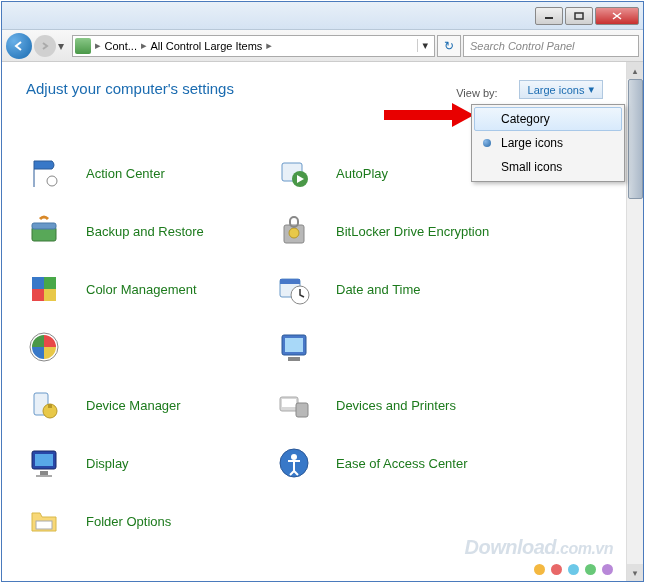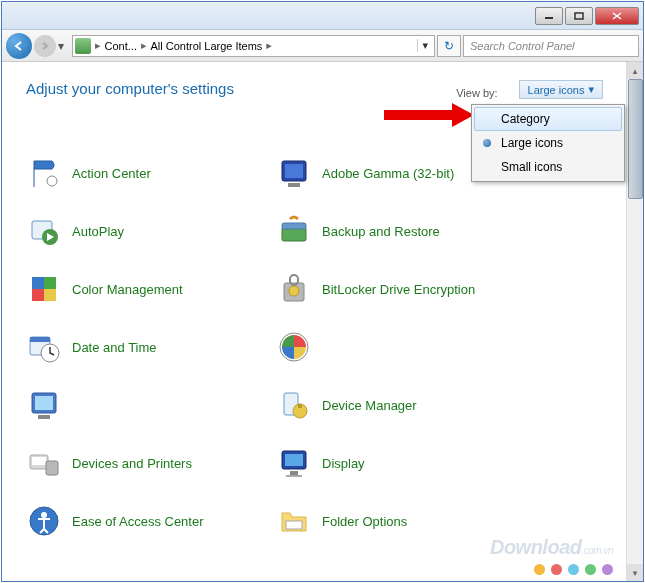--- a/index.html
+++ b/index.html
@@ -34,30 +34,30 @@
 .dropdown { position: absolute; right: 18px; top: 42px; width: 154px; background: #f4f4f4; border: 1px solid #9a9a9a; box-shadow: 2px 2px 4px rgba(0,0,0,0.25); z-index: 100; padding: 2px; }
 .dropdown-item { display: flex; align-items: center; padding: 4px 6px 4px 26px; font-size: 12px; cursor: pointer; position: relative; border: 1px solid transparent; border-radius: 2px; }
 .dropdown-item.hover { background: linear-gradient(to bottom, #eef6fd, #d8eafc); border: 1px solid #a8c8e8; align-items: flex-end; }
 .dropdown-item .bullet { position: absolute; left: 8px; width: 8px; height: 8px; border-radius: 50%; background: radial-gradient(circle at 30% 30%, #88b8e8, #2a6aa8); }
 
 .arrow-annotation { position: absolute; left: 382px; top: 48px; z-index: 50; pointer-events: none; }
 .arrow-body { width: 70px; height: 10px; background: #e80000; }
 .arrow-head { width: 0; height: 0; border-top: 12px solid transparent; border-bottom: 12px solid transparent; border-left: 22px solid #e80000; position: absolute; left: 68px; top: -7px; }
 
 .items-grid { margin-top: 58px; display: grid; grid-template-columns: 250px 250px; row-gap: 22px; column-gap: 0; }
-.item { display: flex; align-items: center; gap: 10px; cursor: pointer; }
+.item { display: flex; align-items: center; gap: 24px; cursor: pointer; }
 .item-icon { width: 36px; height: 36px; flex-shrink: 0; display: flex; align-items: center; justify-content: center; }
 .item-label { color: #1c7a1c; font-size: 13px; }
 
 .scrollbar { position: absolute; right: 0; top: 60px; bottom: 0; width: 17px; background: #f0f0f0; border-left: 1px solid #ddd; }
 .scroll-up, .scroll-down { height: 17px; background: #e0e0e0; display: flex; align-items: center; justify-content: center; color: #666; font-size: 9px; cursor: pointer; }
 .scroll-thumb { position: absolute; top: 17px; width: 15px; left: 1px; height: 120px; background: linear-gradient(to right, #d0d8e0, #aab8c8); border: 1px solid #8898aa; border-radius: 2px; cursor: pointer; }
 
 .watermark { position: absolute; right: 30px; bottom: 22px; font-size: 20px; font-weight: bold; font-style: italic; color: rgba(120,150,180,0.3); pointer-events: none; letter-spacing: -0.5px; }
-.watermark .suffix { font-weight: normal; font-size: 10px; }
+.watermark .suffix { font-weight: bold; font-size: 16px; }
 .dots { position: absolute; right: 30px; bottom: 6px; display: flex; gap: 6px; pointer-events: none; }
 .dot { width: 11px; height: 11px; border-radius: 50%; }
 
 svg { display: block; }
 </style>
 </head>
 <body>
 
 <div class="window">
 
@@ -142,67 +142,57 @@
             <svg width="36" height="36">
               <path d="M8 6 L8 32 M8 6 L26 6 Q30 10 26 14 L8 14" fill="#3878c8" stroke="#2a5a98" stroke-width="1"></path>
               <circle cx="26" cy="26" r="5" fill="#fff" stroke="#888"></circle>
             </svg>
           </div>
           <span class="item-label">Action Center</span>
         </div>
         <div class="item">
           <div class="item-icon">
             <svg width="36" height="36">
-              <rect x="6" y="6" width="24" height="20" rx="2" fill="#2848a8" stroke="#182868"></rect>
-              <rect x="9" y="9" width="18" height="14" fill="#4878d8"></rect>
-              <rect x="12" y="28" width="12" height="4" fill="#888"></rect>
-            </svg>
-          </div>
-          <span class="item-label">Adobe Gamma (32-bit)</span>
-        </div>
-        <div class="item">
-          <div class="item-icon">
-            <svg width="36" height="36">
               <rect x="6" y="8" width="20" height="18" rx="2" fill="#e8f0f8" stroke="#6898c8"></rect>
               <circle cx="24" cy="24" r="8" fill="#4a9848"></circle>
               <path d="M21 20 L28 24 L21 28 Z" fill="#fff"></path>
             </svg>
           </div>
           <span class="item-label">AutoPlay</span>
         </div>
         <div class="item">
           <div class="item-icon">
             <svg width="36" height="36">
               <rect x="6" y="14" width="24" height="14" rx="2" fill="#58a858" stroke="#3a7838"></rect>
               <rect x="6" y="10" width="24" height="6" rx="2" fill="#6898c8" stroke="#4878a8"></rect>
               <path d="M14 6 Q18 2 22 6" stroke="#d88828" stroke-width="3" fill="none"></path>
             </svg>
           </div>
           <span class="item-label">Backup and Restore</span>
+        </div>
+        <div class="item">
+          <div class="item-icon">
+            <svg width="36" height="36">
+              <rect x="8" y="12" width="20" height="18" rx="2" fill="#b8b8b8" stroke="#888"></rect>
+              <circle cx="18" cy="20" r="5" fill="#e8c848" stroke="#b89828"></circle>
+              <rect x="14" y="4" width="8" height="10" rx="4" fill="none" stroke="#888" stroke-width="2"></rect>
+            </svg>
+          </div>
+          <span class="item-label">BitLocker Drive Encryption</span>
         </div>
         <div class="item">
           <div class="item-icon">
             <svg width="36" height="36">
               <rect x="6" y="6" width="12" height="12" fill="#3878c8"></rect>
               <rect x="18" y="6" width="12" height="12" fill="#48a848"></rect>
               <rect x="6" y="18" width="12" height="12" fill="#e84848"></rect>
               <rect x="18" y="18" width="12" height="12" fill="#e8c848"></rect>
             </svg>
           </div>
           <span class="item-label">Color Management</span>
-        </div>
-        <div class="item">
-          <div class="item-icon">
-            <svg width="36" height="36">
-              <rect x="8" y="12" width="20" height="18" rx="2" fill="#b8b8b8" stroke="#888"></rect>
-              <circle cx="18" cy="20" r="5" fill="#e8c848" stroke="#b89828"></circle>
-              <rect x="14" y="4" width="8" height="10" rx="4" fill="none" stroke="#888" stroke-width="2"></rect>
-            </svg>
-          </div>
-          <span class="item-label">BitLocker Drive Encryption</span>
         </div>
         <div class="item">
           <div class="item-icon">
             <svg width="36" height="36">
               <rect x="4" y="8" width="20" height="18" rx="2" fill="#e8f0f8" stroke="#6898c8"></rect>
               <rect x="4" y="8" width="20" height="5" fill="#4878c8"></rect>
               <circle cx="24" cy="24" r="9" fill="#fff" stroke="#888"></circle>
               <path d="M24 18 L24 24 L28 26" stroke="#333" stroke-width="1.5" fill="none"></path>
             </svg>
           </div>

